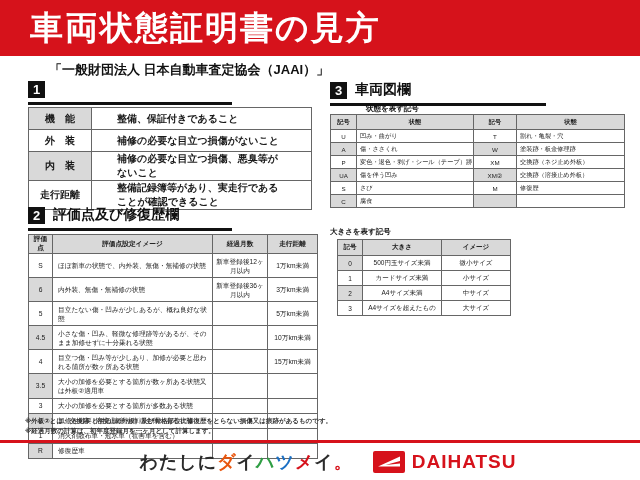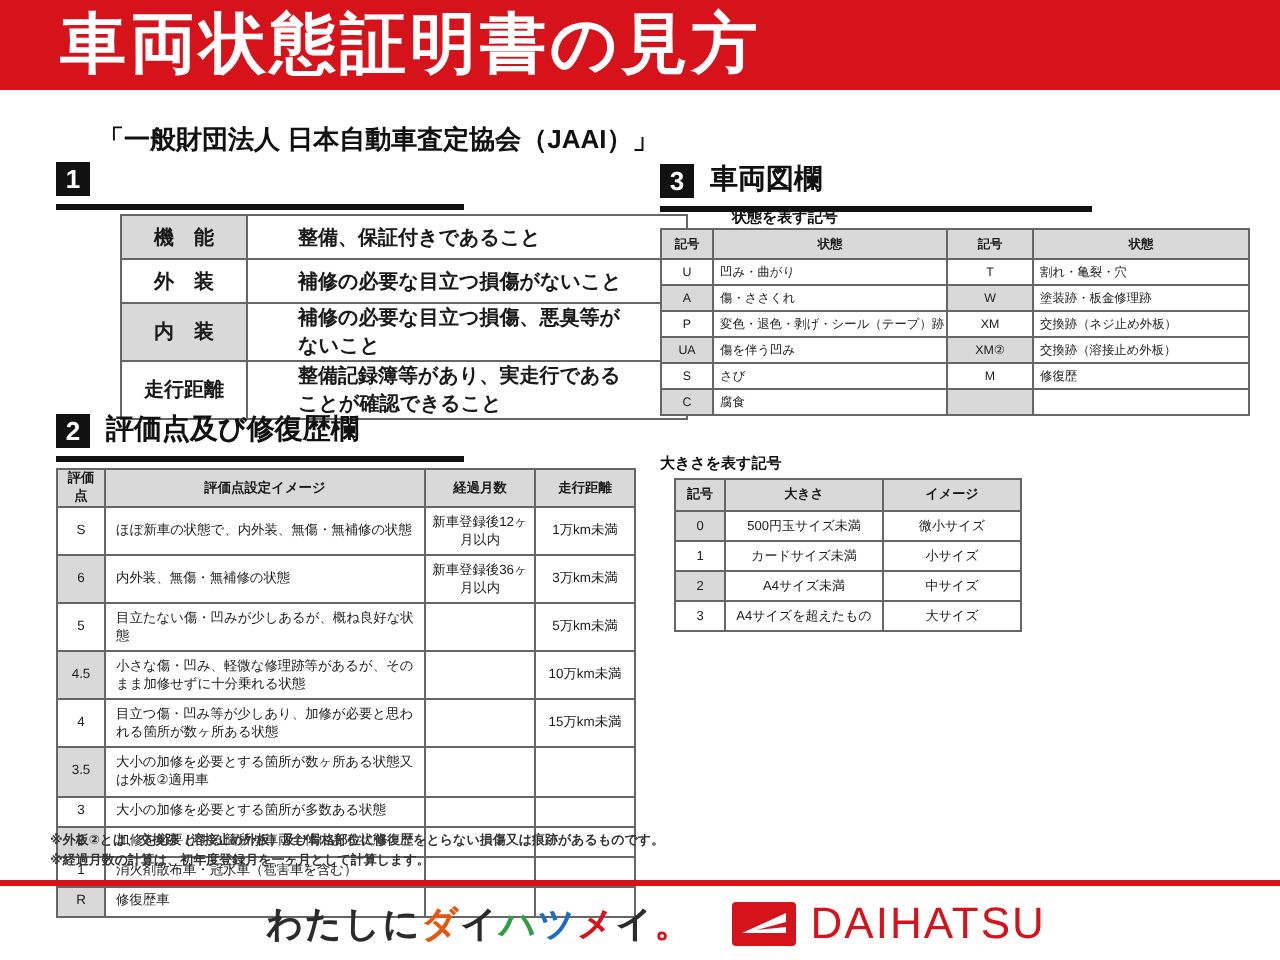--- a/index.html
+++ b/index.html
@@ -4,21 +4,21 @@
 <style>
   html,body{margin:0;padding:0;}
   body{
     width:640px;height:480px;position:relative;background:#fff;
     font-family:"Liberation Sans","DejaVu Sans",sans-serif;
     -webkit-font-smoothing:antialiased;
   }
   .page{position:absolute;inset:0;width:640px;height:480px;overflow:hidden;background:#fff;}
 
   
-  .banner{position:absolute;left:0;top:0;width:640px;height:45px;background:var(--red);
+  .banner{position:absolute;left:0;top:0;width:640px;height:56px;background:var(--red);
     display:flex;align-items:center;color:#fff;text-align:center;}
   .banner .t1{font-size:33px;font-weight:bold;margin-left:30px;letter-spacing:2px;}
   .banner .t2{font-size:33px;font-weight:bold;margin-left:auto;margin-right:28px;letter-spacing:1px;}
 
   .subtitle{position:absolute;left:25px;top:61px;font-size:13px;font-weight:bold;color:#111;margin-left:24px;}
 
   
   .sec-header{position:absolute;display:flex;align-items:center;gap:8px;
     border-bottom:3px solid #111;padding-bottom:4px;}
   #sh1{left:28px;top:81px;width:204px;}
@@ -28,21 +28,21 @@
     display:flex;align-items:center;justify-content:center;flex:0 0 17px;}
   .sec-title{font-size:14px;font-weight:bold;color:#111;white-space:nowrap;}
 
   
   table{border-collapse:collapse;position:absolute;table-layout:fixed;background:#fff;}
   td,th{border:1px solid #666;color:#1a1a1a;overflow:hidden;vertical-align:middle;}
   table{border:1px solid #333;}
   th{background:var(--gray);font-weight:bold;text-align:center;}
 
   
-  #t1{left:28px;top:107px;width:284px;font-size:10px;margin-left:32px;}
+  #t1{left:28px;top:107px;width:284px;font-size:10px;}
   #t1 td{height:21px;padding:0 25px;font-weight:bold;text-align:left;}
   #t1 td:first-child{width:62px;text-align:center;padding:0;}
   #t1 tr:nth-child(odd) td:first-child{background:var(--gray);}
 
   
   #t2{left:28px;top:234px;width:290px;font-size:6.7px;}
   #t2 th{height:13px;padding:0 2px;}
   #t2 td{padding:2.5px 3px;line-height:1.35;text-align:center;}
   #t2 td:nth-child(1){width:40px;}
   #t2 td:nth-child(2),#t2 th:nth-child(2){width:155px;}
@@ -81,21 +81,21 @@
   .footnotes{position:absolute;left:25px;top:416px;font-size:6.5px;line-height:1.5;
     font-weight:bold;color:#333;}
 
   
   .red-line{position:absolute;left:0;top:440px;width:640px;height:3px;background:var(--red);}
   .footer{position:absolute;left:0;top:446px;width:640px;height:32px;display:flex;
     align-items:center;justify-content:center;gap:20px;transform:translateX(8px);}
   .slogan{font-size:18px;font-weight:bold;letter-spacing:1px;white-space:nowrap;}
   .logo{display:flex;align-items:center;gap:7px;}
   .logo-mark{width:32px;height:22px;display:block;}
-  .brand{font-size:22px;font-weight:normal;color:var(--red);letter-spacing:1px;}
+  .brand{font-size:19px;font-weight:bold;color:var(--red);letter-spacing:1px;}
 </style>
 </head>
 <body>
 
 <div class="page">
 
   <header class="banner">
     <span class="t1">車両状態証明書の見方</span>
   </header>
 

